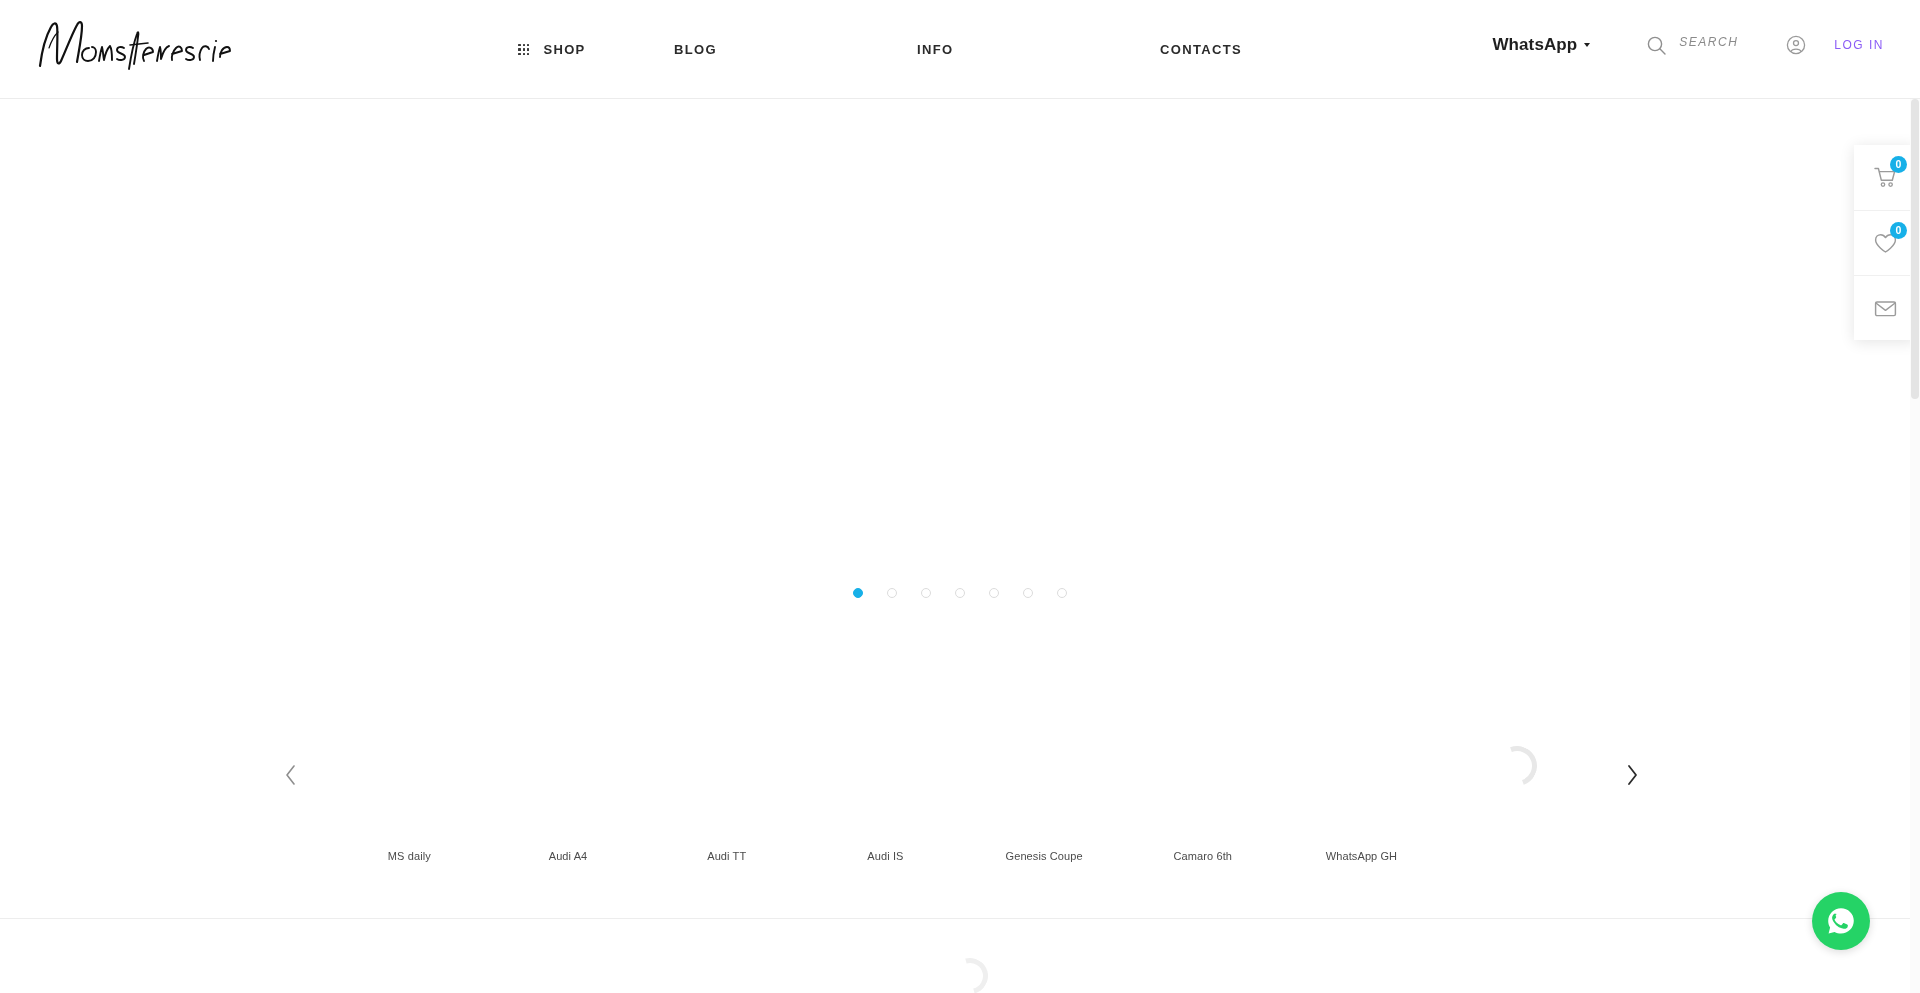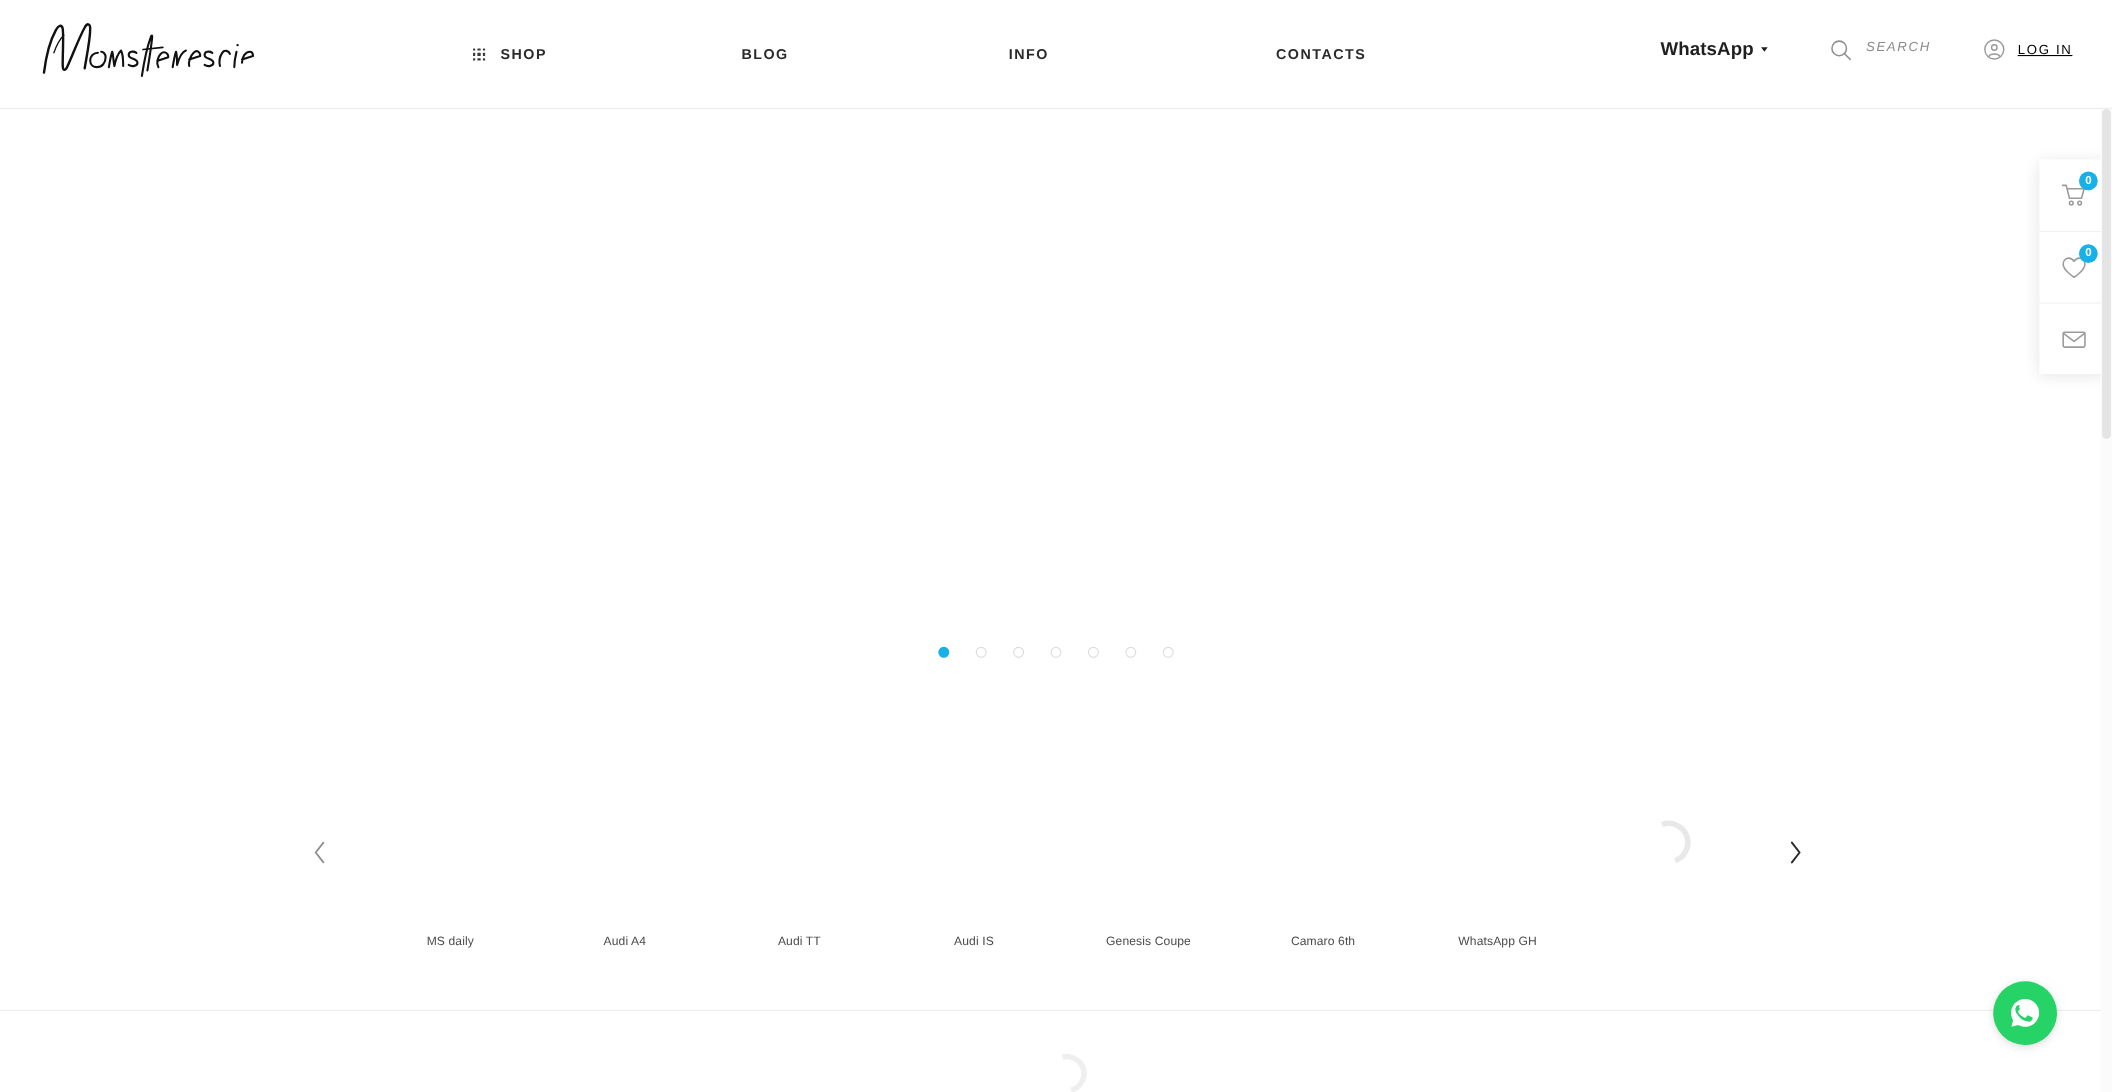--- a/index.html
+++ b/index.html
@@ -59,21 +59,21 @@
     font-size: 13px;
     font-weight: bold;
     letter-spacing: 1.35px;
     color: #2b2b2b;
     text-transform: uppercase;
     cursor: pointer;
     white-space: nowrap;
   }
 
   .nav-slot { width: 245px; display: flex; align-items: center; }
-  .nav-slot.s1 { width: 244px; }
+  .nav-slot.s1 { width: 244px; justify-content: center; }
   .nav-slot.s2 { width: 243px; }
   .nav-slot.s3 { width: 280px; }
 
   .grid-icon {
     display: inline-block;
     width: 11px;
     height: 11px;
     margin-right: 14px;
     position: relative;
     flex: none;
@@ -128,27 +128,26 @@
     white-space: nowrap;
   }
 
   .login-block {
     display: flex;
     align-items: center;
     margin-left: 48px;
     cursor: pointer;
   }
   .login-block .lbl {
-    margin-left: 11px;
+    margin-left: 28px;
     font-size: 12px;
     letter-spacing: 1.5px;
-    color: #000000;
+    color: #8b5cf6;
     text-transform: uppercase;
     white-space: nowrap;
-    text-decoration: underline;
   }
 
   
   .hero {
     position: absolute;
     top: 99px;
     left: 0;
     width: 1920px;
     height: 620px;
     background: #ffffff;

